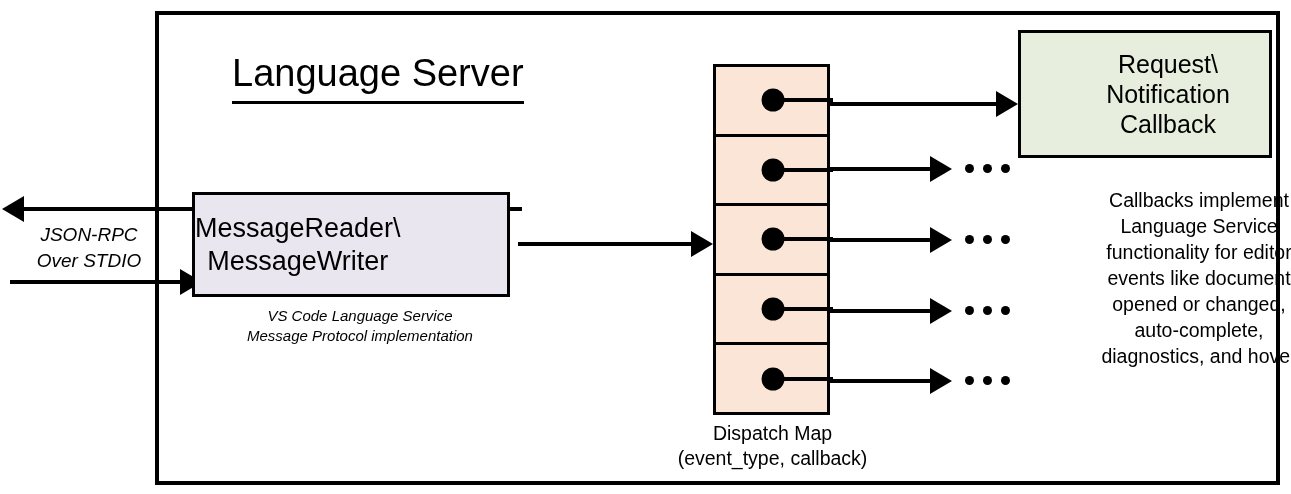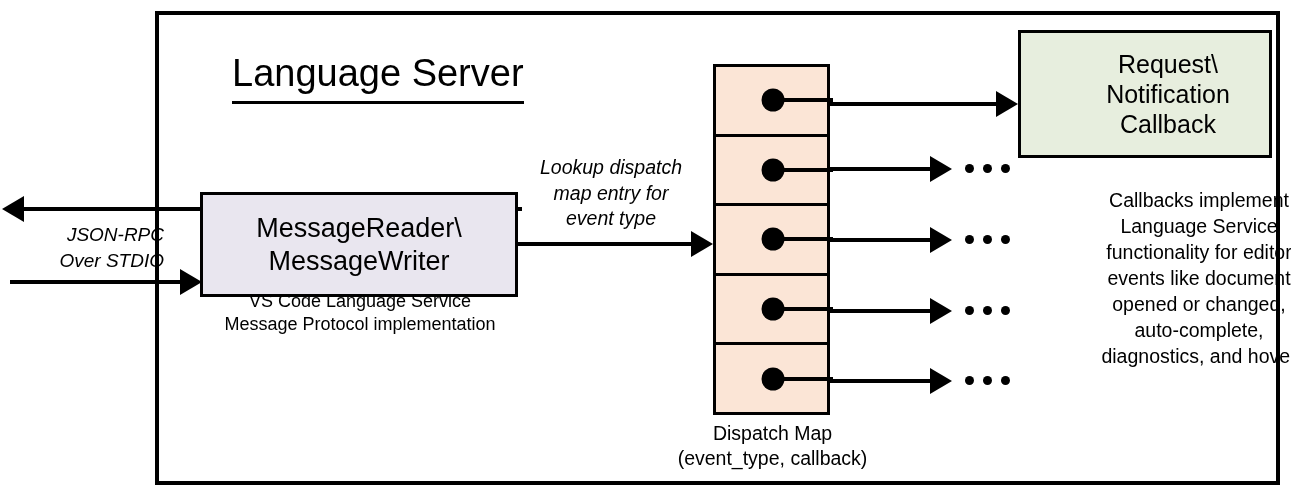--- a/index.html
+++ b/index.html
@@ -49,53 +49,54 @@
     letter-spacing: 0px;
     white-space: nowrap;
   }
   #server-title span {
     border-bottom: 3px solid #000;
     padding-bottom: 7px;
   }
 
   
   #message-reader-box {
-    left: 200px;
+    left: 192px;
     top: 192px;
     width: 318px;
     height: 105px;
     background: #e9e6ef;
     border: 3px solid #000;
     box-sizing: border-box;
     display: flex;
     align-items: center;
-    justify-content: center;
+    justify-content: flex-start;
   }
   #message-reader-box .label {
     font-size: 27px;
     line-height: 1.22;
     text-align: center;
     white-space: pre-line;
   }
   #message-reader-caption {
     left: 190px;
-    top: 290px;
+    top: 306px;
     width: 340px;
-    font-size: 18px;
+    font-size: 15px;
     line-height: 1.3;
+    font-style: italic;
   }
 
   
   #jsonrpc-label {
     left: 14px;
     top: 222px;
     width: 150px;
     font-size: 19px;
     line-height: 1.35;
-    text-align: right;
+    text-align: center;
   }
 
   
   #lookup-label {
     left: 516px;
     top: 155px;
     width: 190px;
     font-size: 19.5px;
     line-height: 1.32;
   }
@@ -241,23 +242,20 @@
 
   <div class="abs" id="message-reader-box">
     <div class="label">MessageReader\
 MessageWriter</div>
   </div>
   <div class="ctr-text" id="message-reader-caption">VS Code Language Service
 Message Protocol implementation</div>
 
   <div class="hline" style="left:518px; top:242px; width:175px;"></div>
   <div class="arrow-right" style="left:691px; top:231px;"></div>
-  <div class="ctr-text italic" id="lookup-label">Lookup dispatch
-map entry for
-event type</div>
 
   <div class="abs" id="dispatch-map">
     <div class="dispatch-row">
       <div class="dot-stub"></div>
       <div class="dispatch-dot"></div>
     </div>
     <div class="dispatch-row">
       <div class="dot-stub"></div>
       <div class="dispatch-dot"></div>
     </div>

